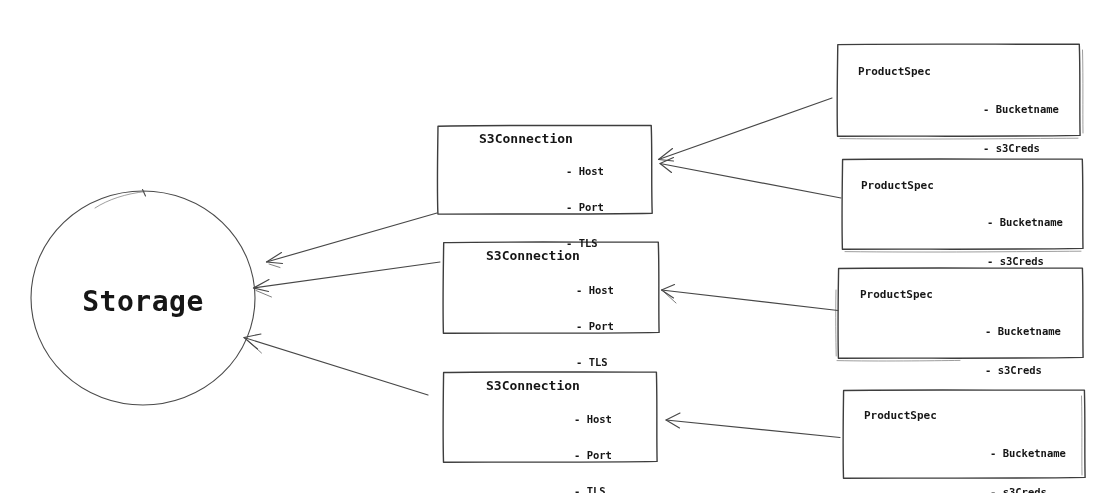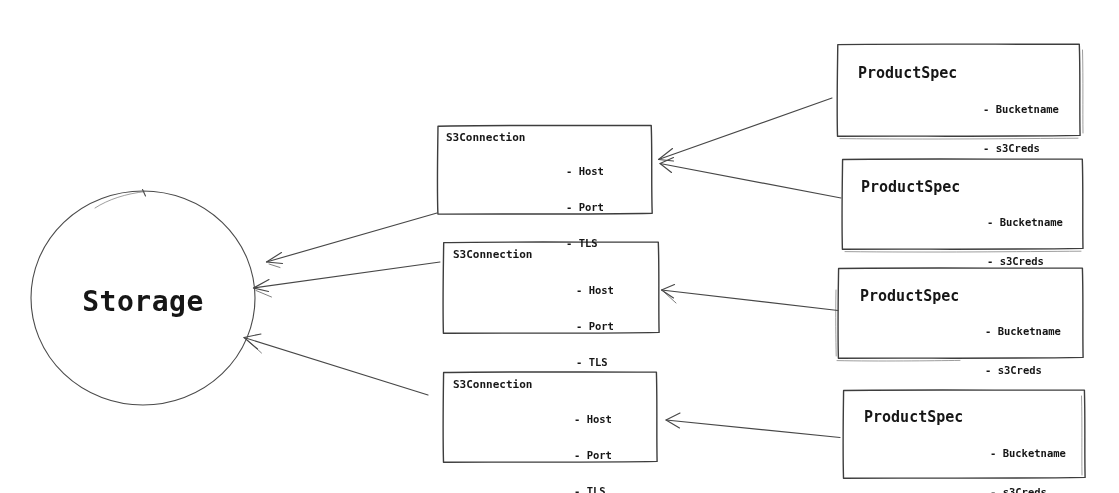--- a/index.html
+++ b/index.html
@@ -17,22 +17,22 @@
   .arrow{fill:none;stroke:#474747;stroke-width:1.15;stroke-linecap:round;}
   .arrow.extra{stroke-width:1;opacity:.7;}
   .lbl{
     position:absolute;
     color:#161616;
     font-weight:700;
     line-height:1;
     white-space:pre;
   }
   .storage-lbl{font-size:28px;font-weight:600;letter-spacing:.5px;}
-  .title-lg{font-size:11px;}
-  .title-md{font-size:15px;}
+  .title-lg{font-size:13px;margin-left:33px;}
+  .title-md{font-size:11px;}
   .attrs{line-height:12px;font-size:10.5px;}
   .attrs.wide{line-height:13px;}
   .attrs span{display:block;}
 </style>
 </head>
 <body>
 
 <div class="canvas">
 
   <svg width="1119" height="493" viewBox="0 0 1119 493">

